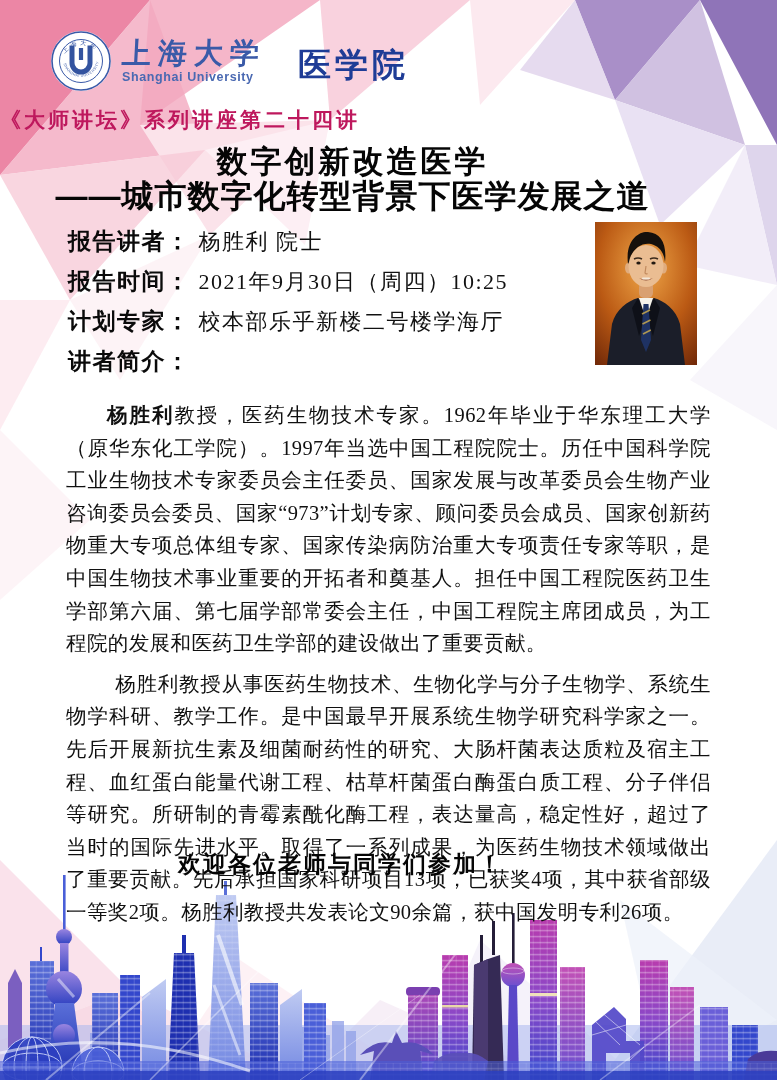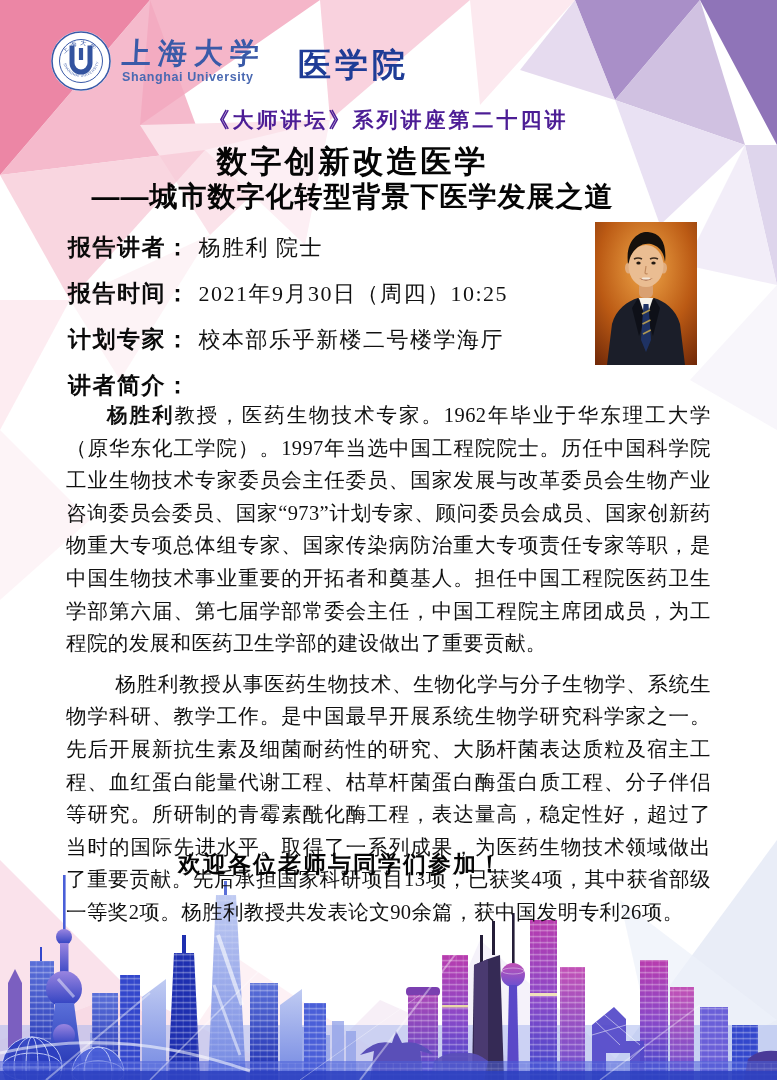--- a/index.html
+++ b/index.html
@@ -15,30 +15,30 @@
   .emblem{width:62px;height:62px;flex:0 0 62px;}
   .uni-block{margin-left:10px;}
   .uni-zh{font-size:29px;font-weight:bold;color:#3a5aa8;letter-spacing:7px;line-height:1.05;
           font-family:"Liberation Serif",serif;transform:skewX(-3deg);}
   .uni-en{font-size:12.5px;font-weight:bold;color:#4a69b2;letter-spacing:.6px;
           font-family:"Liberation Sans",sans-serif;margin-top:1px;}
   .school{margin-left:32px;font-size:33px;font-weight:900;color:#1e3c96;letter-spacing:4px;
           font-family:"Liberation Sans","DejaVu Sans",sans-serif;padding-top:8px;}
 
   
-  .series{top:106px;left:0;width:777px;text-align:center;font-size:21px;font-weight:bold;
-          letter-spacing:3px;color:#4c1d95;}
+  .series{top:106px;left:0;width:777px;text-align:left;font-size:21px;font-weight:bold;
+          letter-spacing:3px;color:#be185d;}
   .title{top:144px;left:0;width:705px;text-align:center;color:#050505;
          font-family:"Liberation Sans","DejaVu Sans",sans-serif;}
   .t1{font-size:31px;font-weight:900;letter-spacing:3px;line-height:36px;}
-  .t2{font-size:28px;font-weight:900;letter-spacing:1px;line-height:33px;}
+  .t2{font-size:32px;font-weight:900;letter-spacing:1px;line-height:33px;}
 
   
   .details{top:222px;left:68px;}
-  .drow{height:40px;line-height:40px;white-space:nowrap;margin-top:6px;}
+  .drow{height:40px;line-height:40px;white-space:nowrap;}
   .dlabel{font-size:23px;font-weight:bold;letter-spacing:1.5px;color:#0a0a0a;}
   .dvalue{font-size:22px;letter-spacing:1.5px;color:#111;margin-left:8px;}
 
   
   .photo{top:222px;left:595px;width:102px;height:143px;}
 
   
   .bio{top:391px;left:58px;width:661px;font-size:20.5px;line-height:32.6px;
        text-align:justify;letter-spacing:.4px;color:#101010;}
   .bio p{margin:8px;}

